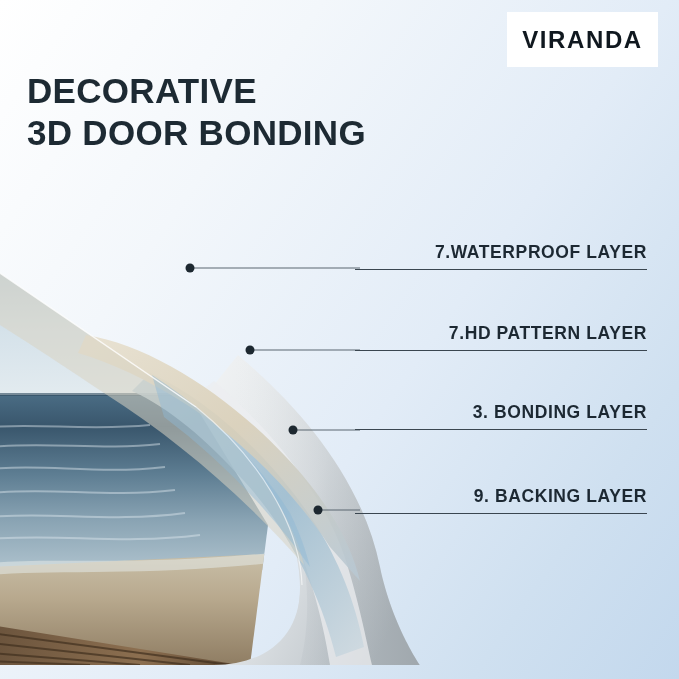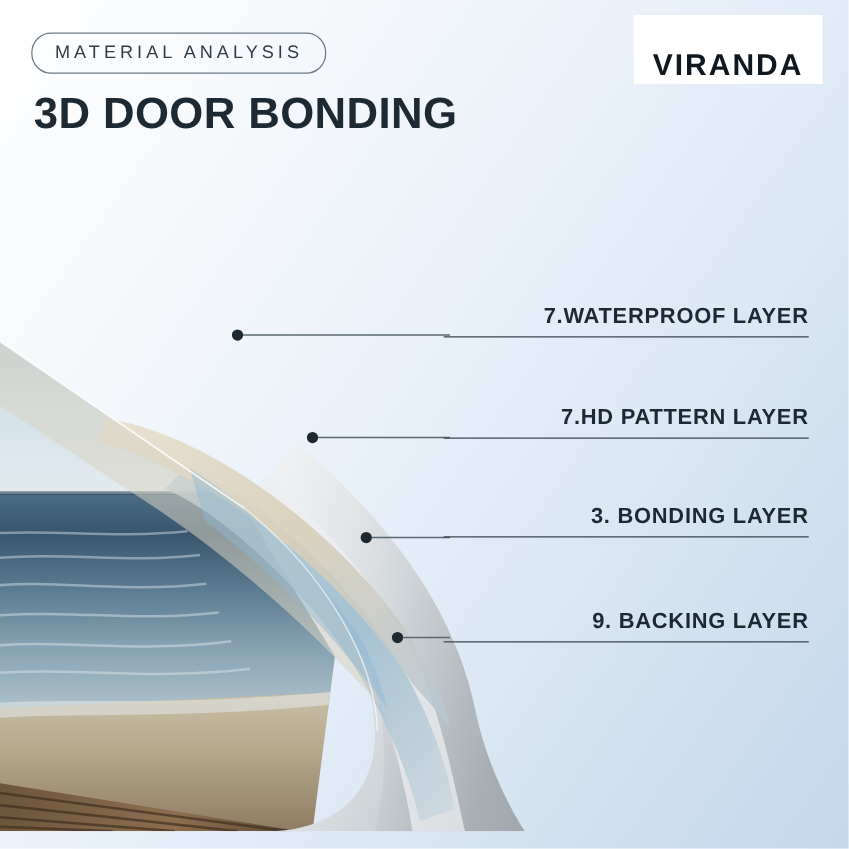--- a/index.html
+++ b/index.html
@@ -45,21 +45,21 @@
   }
   .title .line2 { display: block; }
   .brand-box {
     position: absolute;
     right: 21px;
     top: 12px;
     width: 151px;
     height: 55px;
     background: #ffffff;
     display: flex;
-    align-items: flex-end;
+    align-items: center;
     justify-content: center;
   }
   .brand-box span {
     font-size: 24px;
     font-weight: 700;
     letter-spacing: 1.6px;
     color: #10181f;
   }
 
   
@@ -94,23 +94,23 @@
   .c1 { top: 12px; }
   .c2 { top: 93px; }
   .c3 { top: 172px; }
   .c4 { top: 256px; }
 </style>
 </head>
 <body>
 
 <div class="poster">
 
-  <div class="eyebrow">MATERIAL ANALYSIS</div>
 
   <div class="title">
+    <span>DECORATIVE</span>
     <span class="line2">3D DOOR BONDING</span>
   </div>
 
   <div class="brand-box">
     <span>VIRANDA</span>
   </div>
 
   <div class="art">
     <svg width="430" height="470" viewBox="0 0 430 470">
       <defs>

